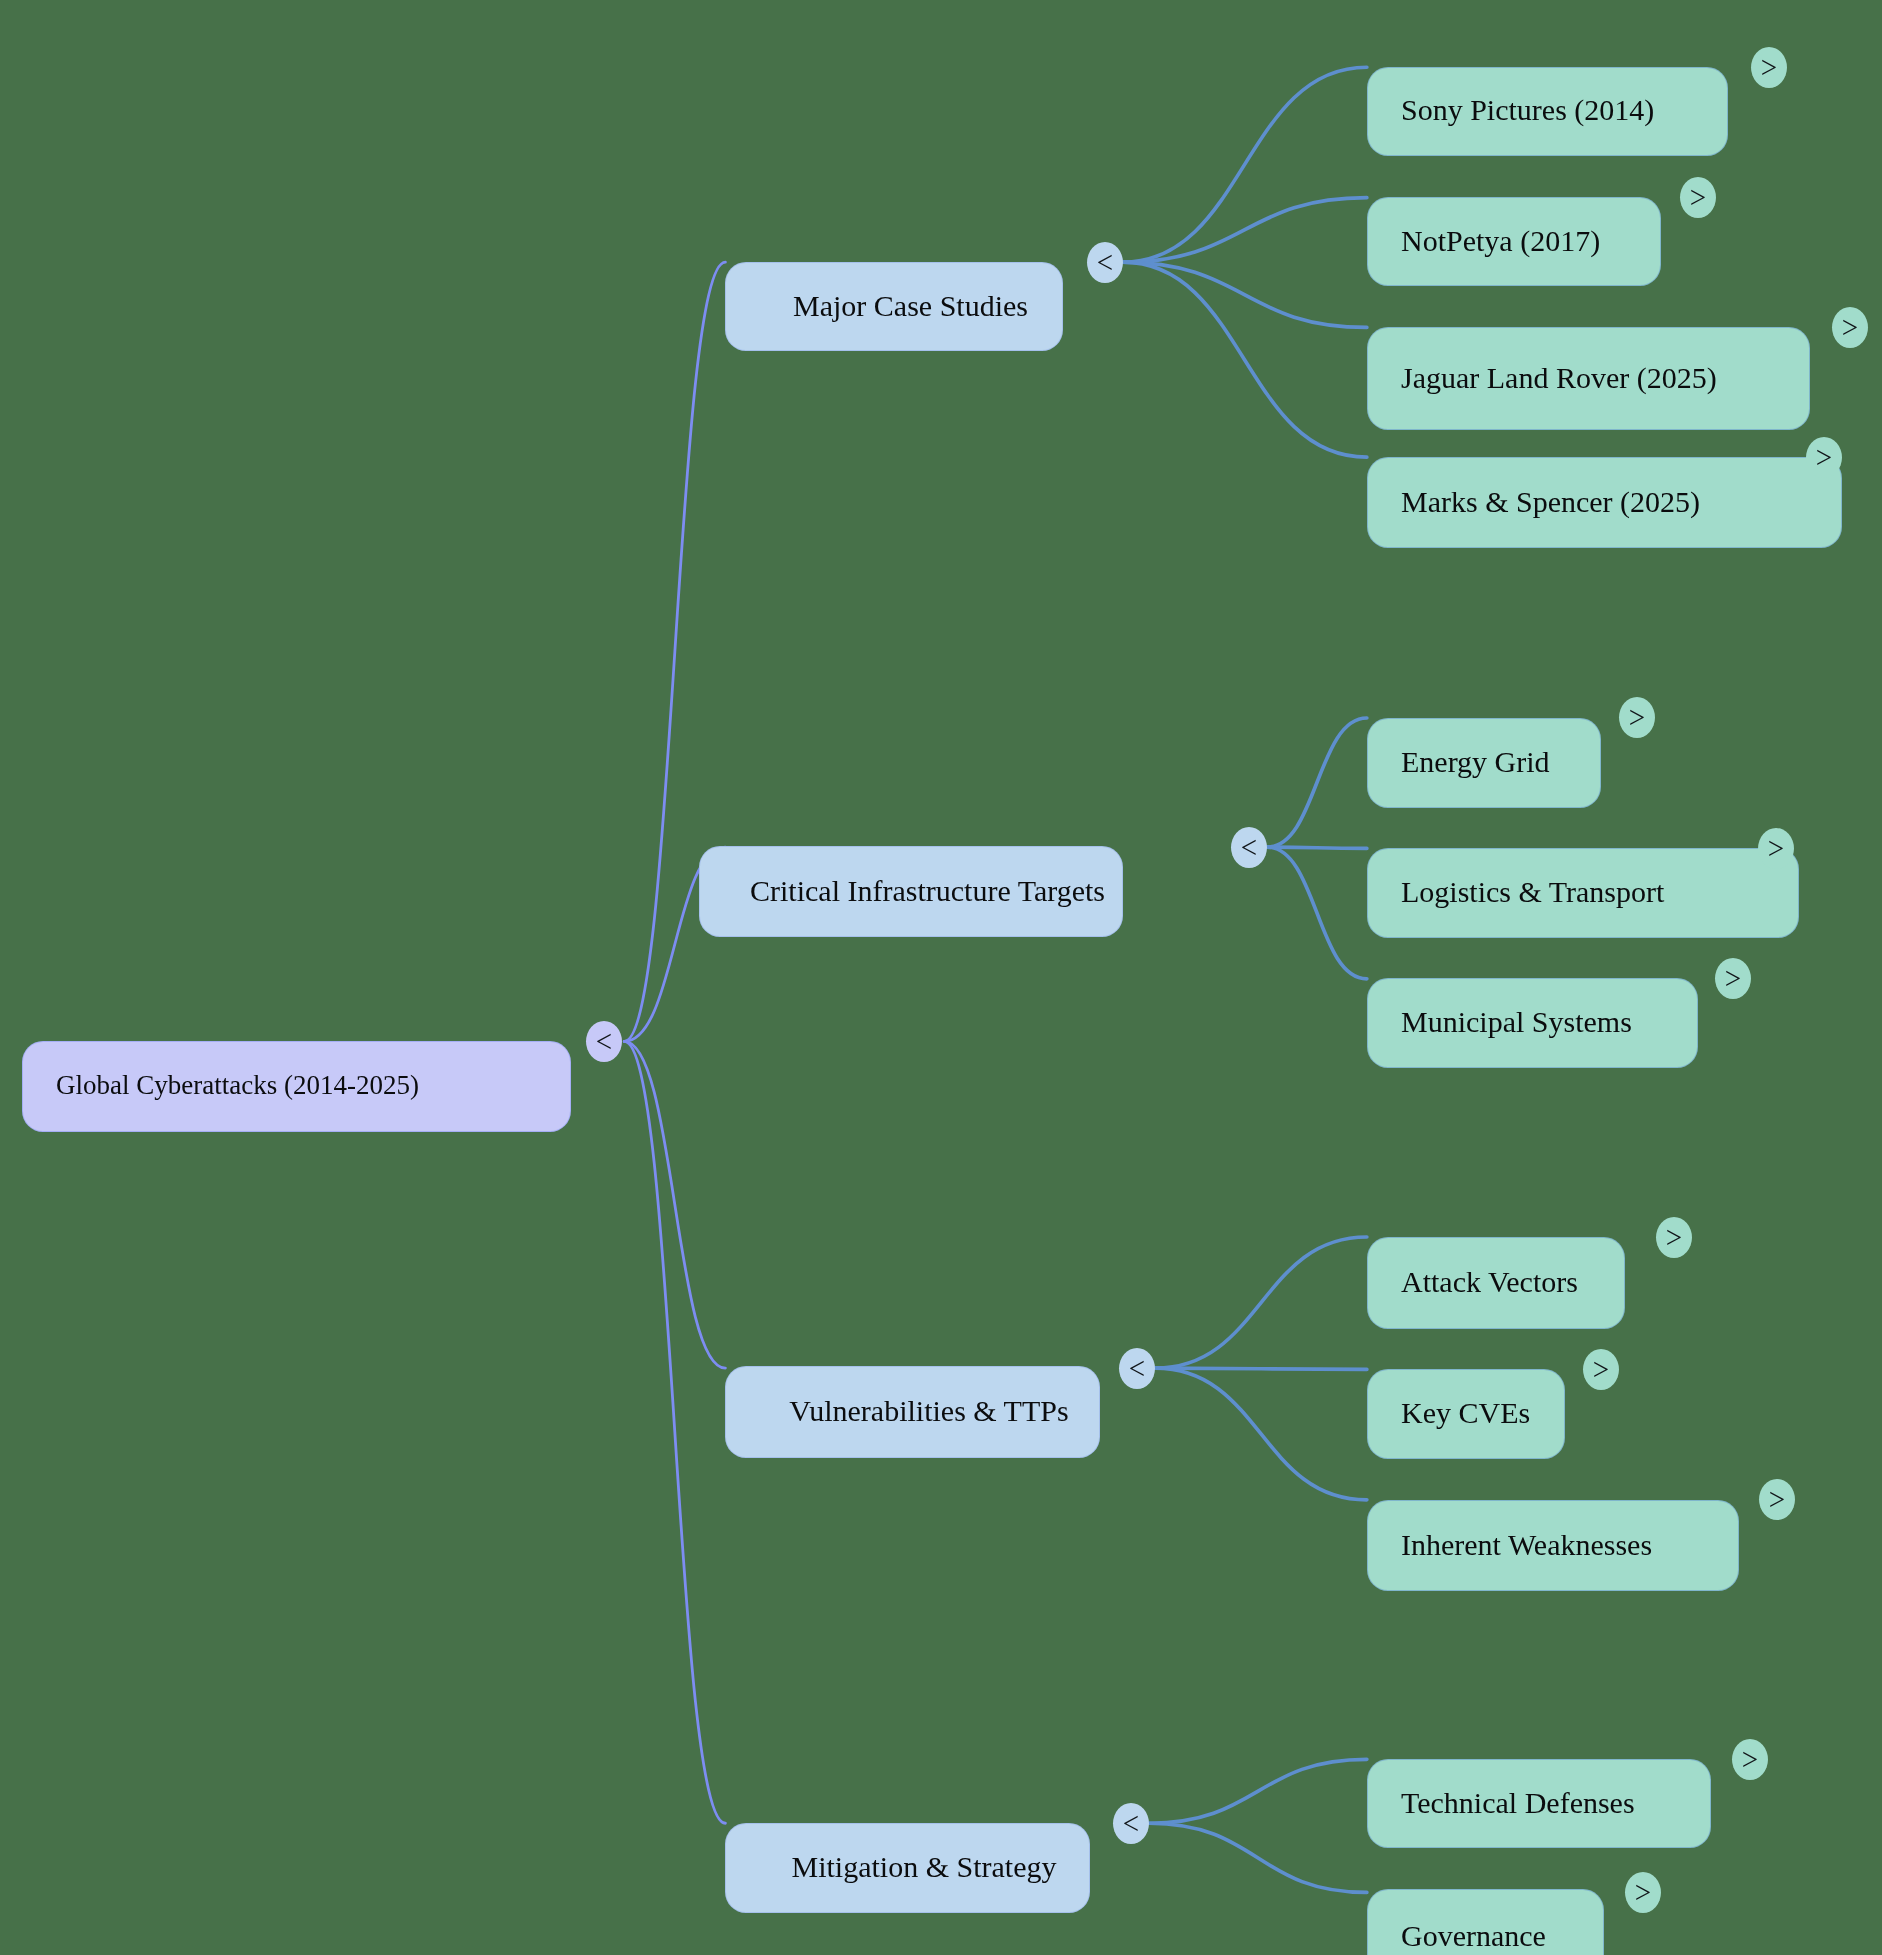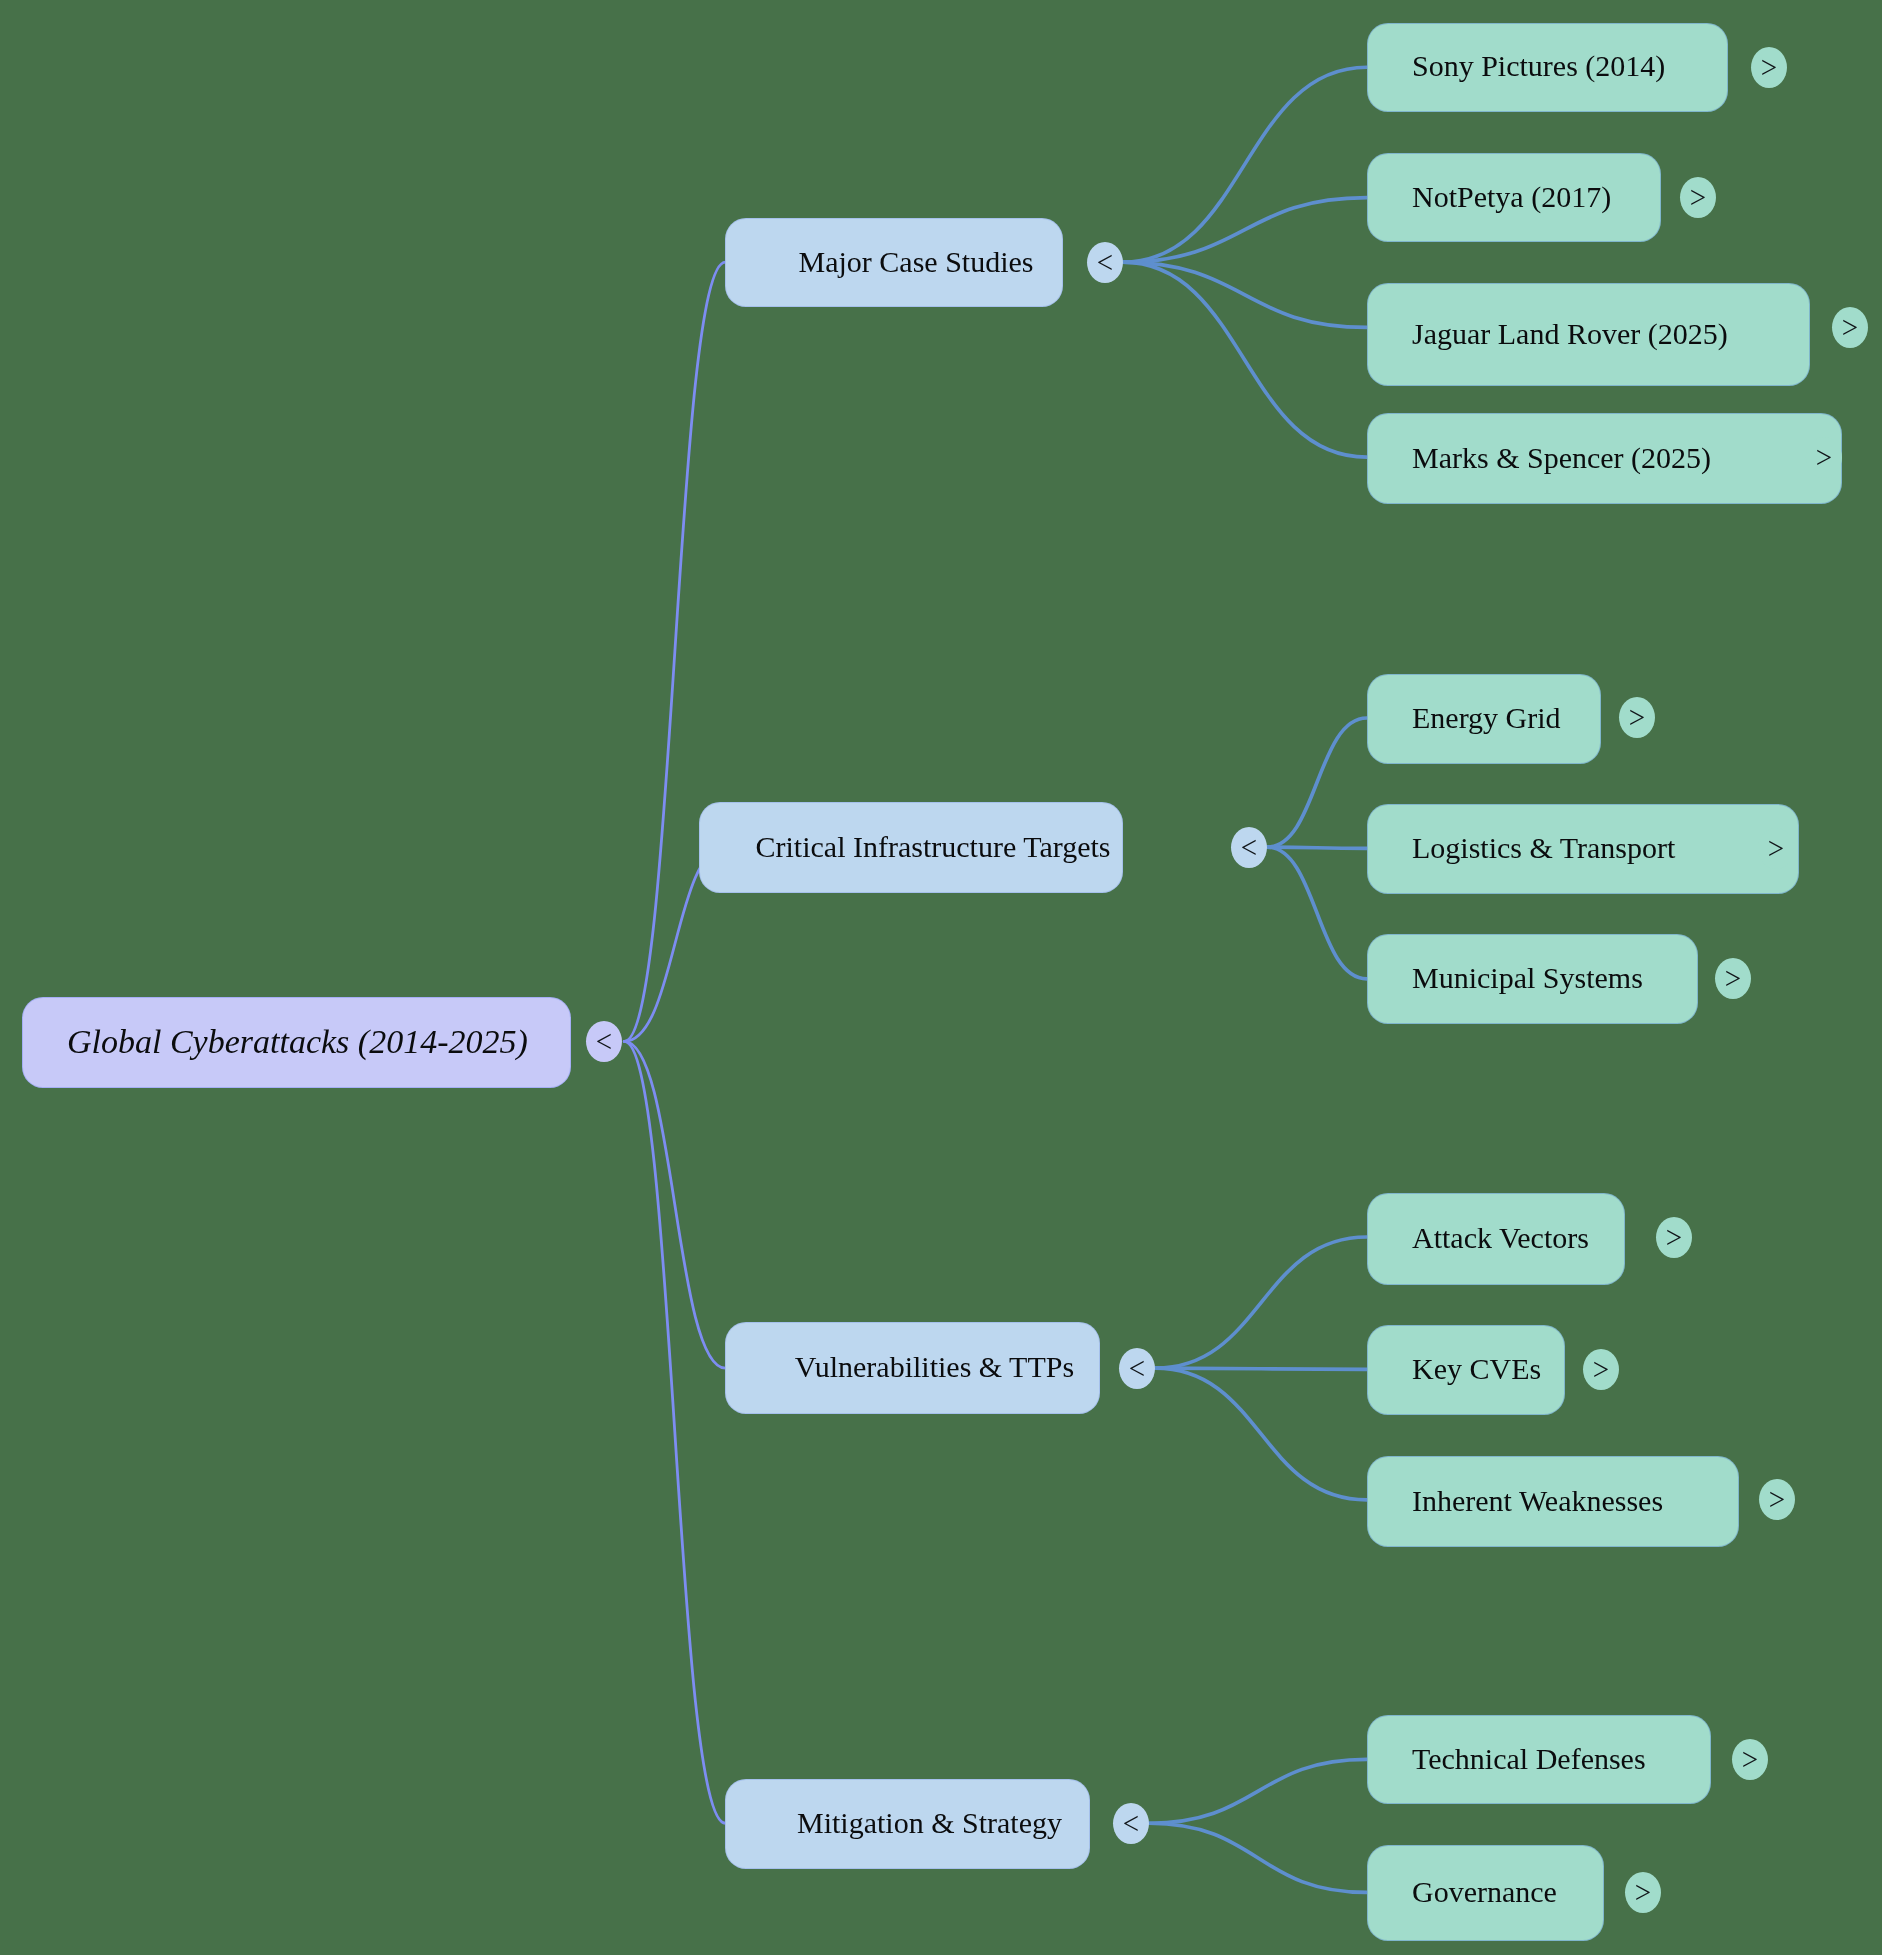--- a/index.html
+++ b/index.html
@@ -28,34 +28,34 @@
     stroke-linecap: round;
   }
   .root-link  { stroke-width: 4.2px; }
   .child-link { stroke-width: 5.5px; }
 
   .node {
     position: absolute;
     display: flex;
     align-items: center;
     box-sizing: border-box;
-    padding-left: 44px;
+    padding-left: 33px;
     border-radius: 21px;
     white-space: nowrap;
     color: var(--text, #0b0c0e);
     font-size: 30px;
     line-height: 1;
     cursor: pointer;
+    margin-top: 44px;
   }
   .node .label { transform: translateY(-1.3px); }
   .node-root {
     background: var(--root-fill, #c7c9f8);
     border: 1.3px solid rgba(125, 141, 241, 0.45);
-    font-size: 34px;
-    font-style: italic;
+    font-size: 27px;
   }
   .node-branch {
     background: var(--branch-fill, #bdd7ef);
     border: 1.3px solid rgba(120, 150, 230, 0.35);
     justify-content: center;
   }
   .node-leaf {
     background: var(--leaf-fill, #a1dccb);
     border: 1.3px solid rgba(94, 143, 206, 0.5);
   }

